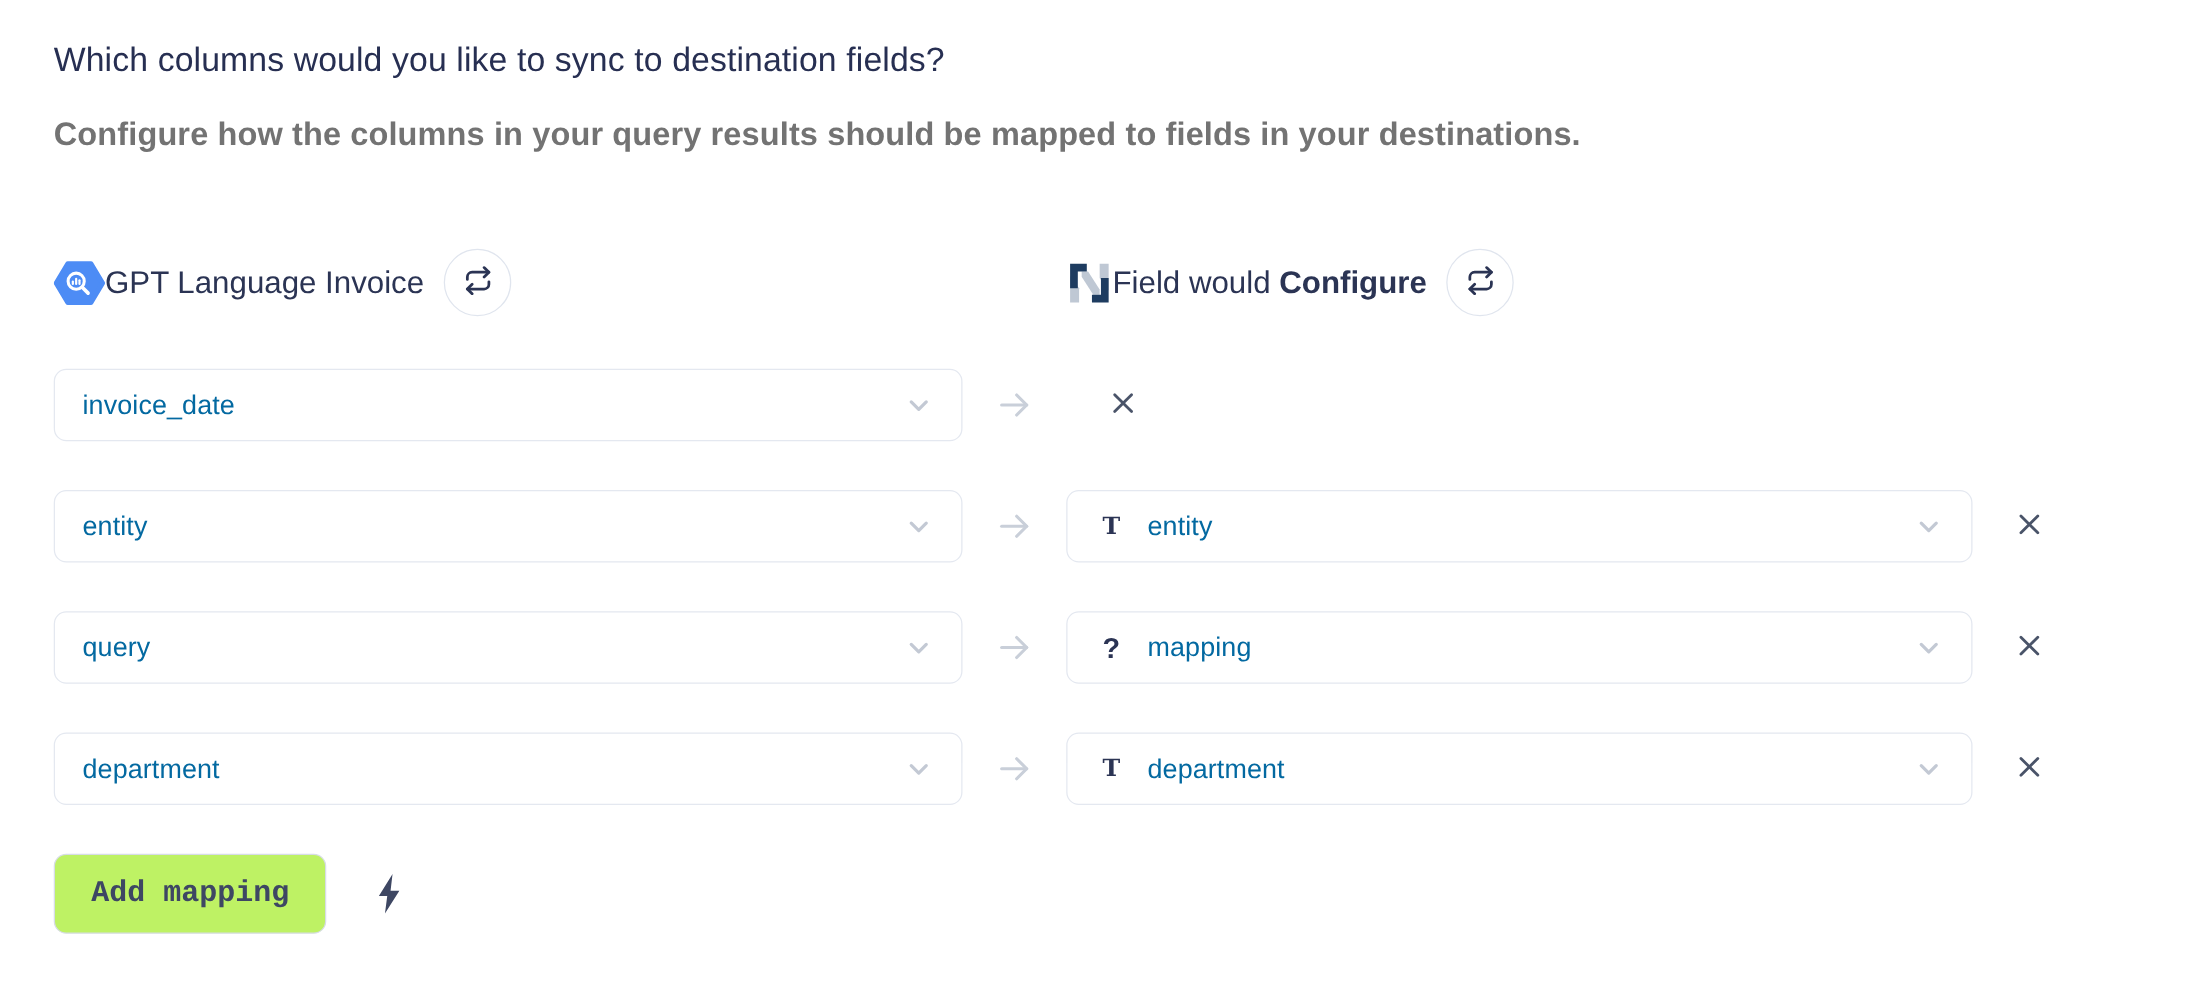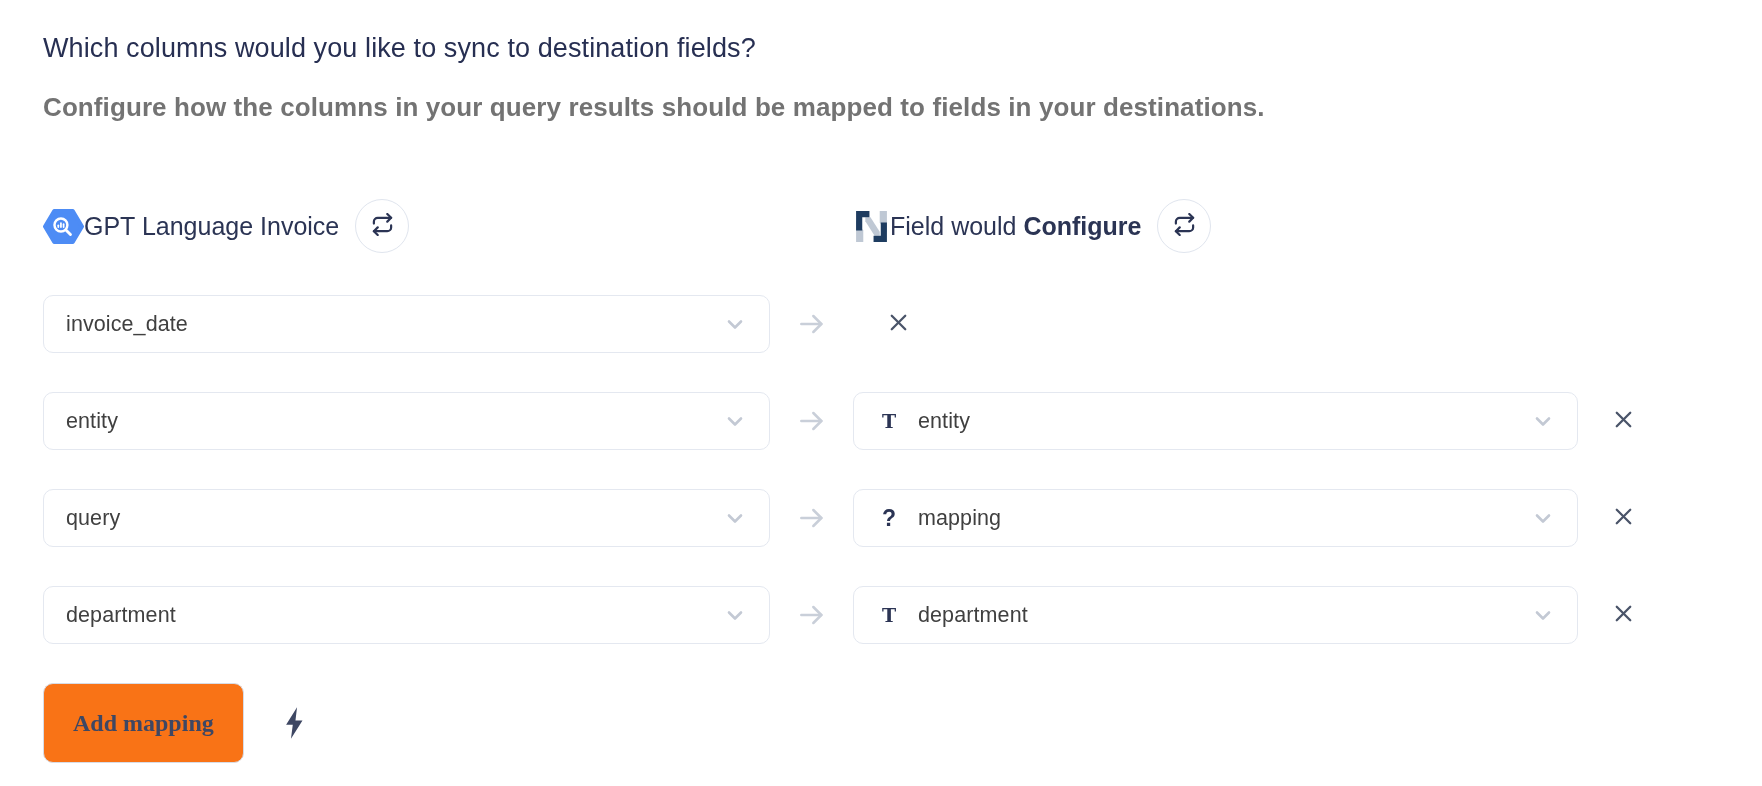--- a/index.html
+++ b/index.html
@@ -50,21 +50,21 @@
     height: 58px;
     background: #ffffff;
     border: 1px solid #e4e8f0;
     border-radius: 10px;
     display: flex; align-items: center;
     padding: 0 22px;
     cursor: pointer;
   }
   .select.source-select { width: 727px; }
   .select.dest-select { width: 725px; }
-  .select-text { font-size: 21.5px; color: #404040; letter-spacing: 0.1px; }
+  .select-text { font-size: 21.5px; color: #0369a1; letter-spacing: 0.1px; }
   .type-icon-wrap {
     width: 26px; flex: none;
     display: flex; align-items: center; justify-content: center;
     margin-right: 16px;
   }
   .type-glyph-text {
     font-family: "DejaVu Serif", serif;
     font-size: 19px; font-weight: 700; color: #2b3454;
   }
   .type-glyph-question {
@@ -77,26 +77,26 @@
     margin-left: 30px;
     width: 30px; height: 30px;
     background: none; border: none;
     display: flex; align-items: center; justify-content: center;
     cursor: pointer;
   }
 
   
   .footer { display: flex; align-items: center; margin-top: 0px; }
   .add-mapping-btn {
-    height: 80px;
+    height: 64px;
     padding: 0 29px;
-    background: #f97316;
+    background: #bef264;
     border: 1.5px solid #d7dce6;
     border-radius: 10px;
-    font-family: Liberation Serif, serif;
+    font-family: Liberation Mono, monospace;
     font-size: 24px; font-weight: 700; color: #3e4763;
     display: flex; align-items: center;
     cursor: pointer;
   }
   .bolt-btn {
     margin-left: 35px;
     background: none; border: none; padding: 0;
     display: flex; align-items: center; justify-content: center;
     cursor: pointer;
   }

